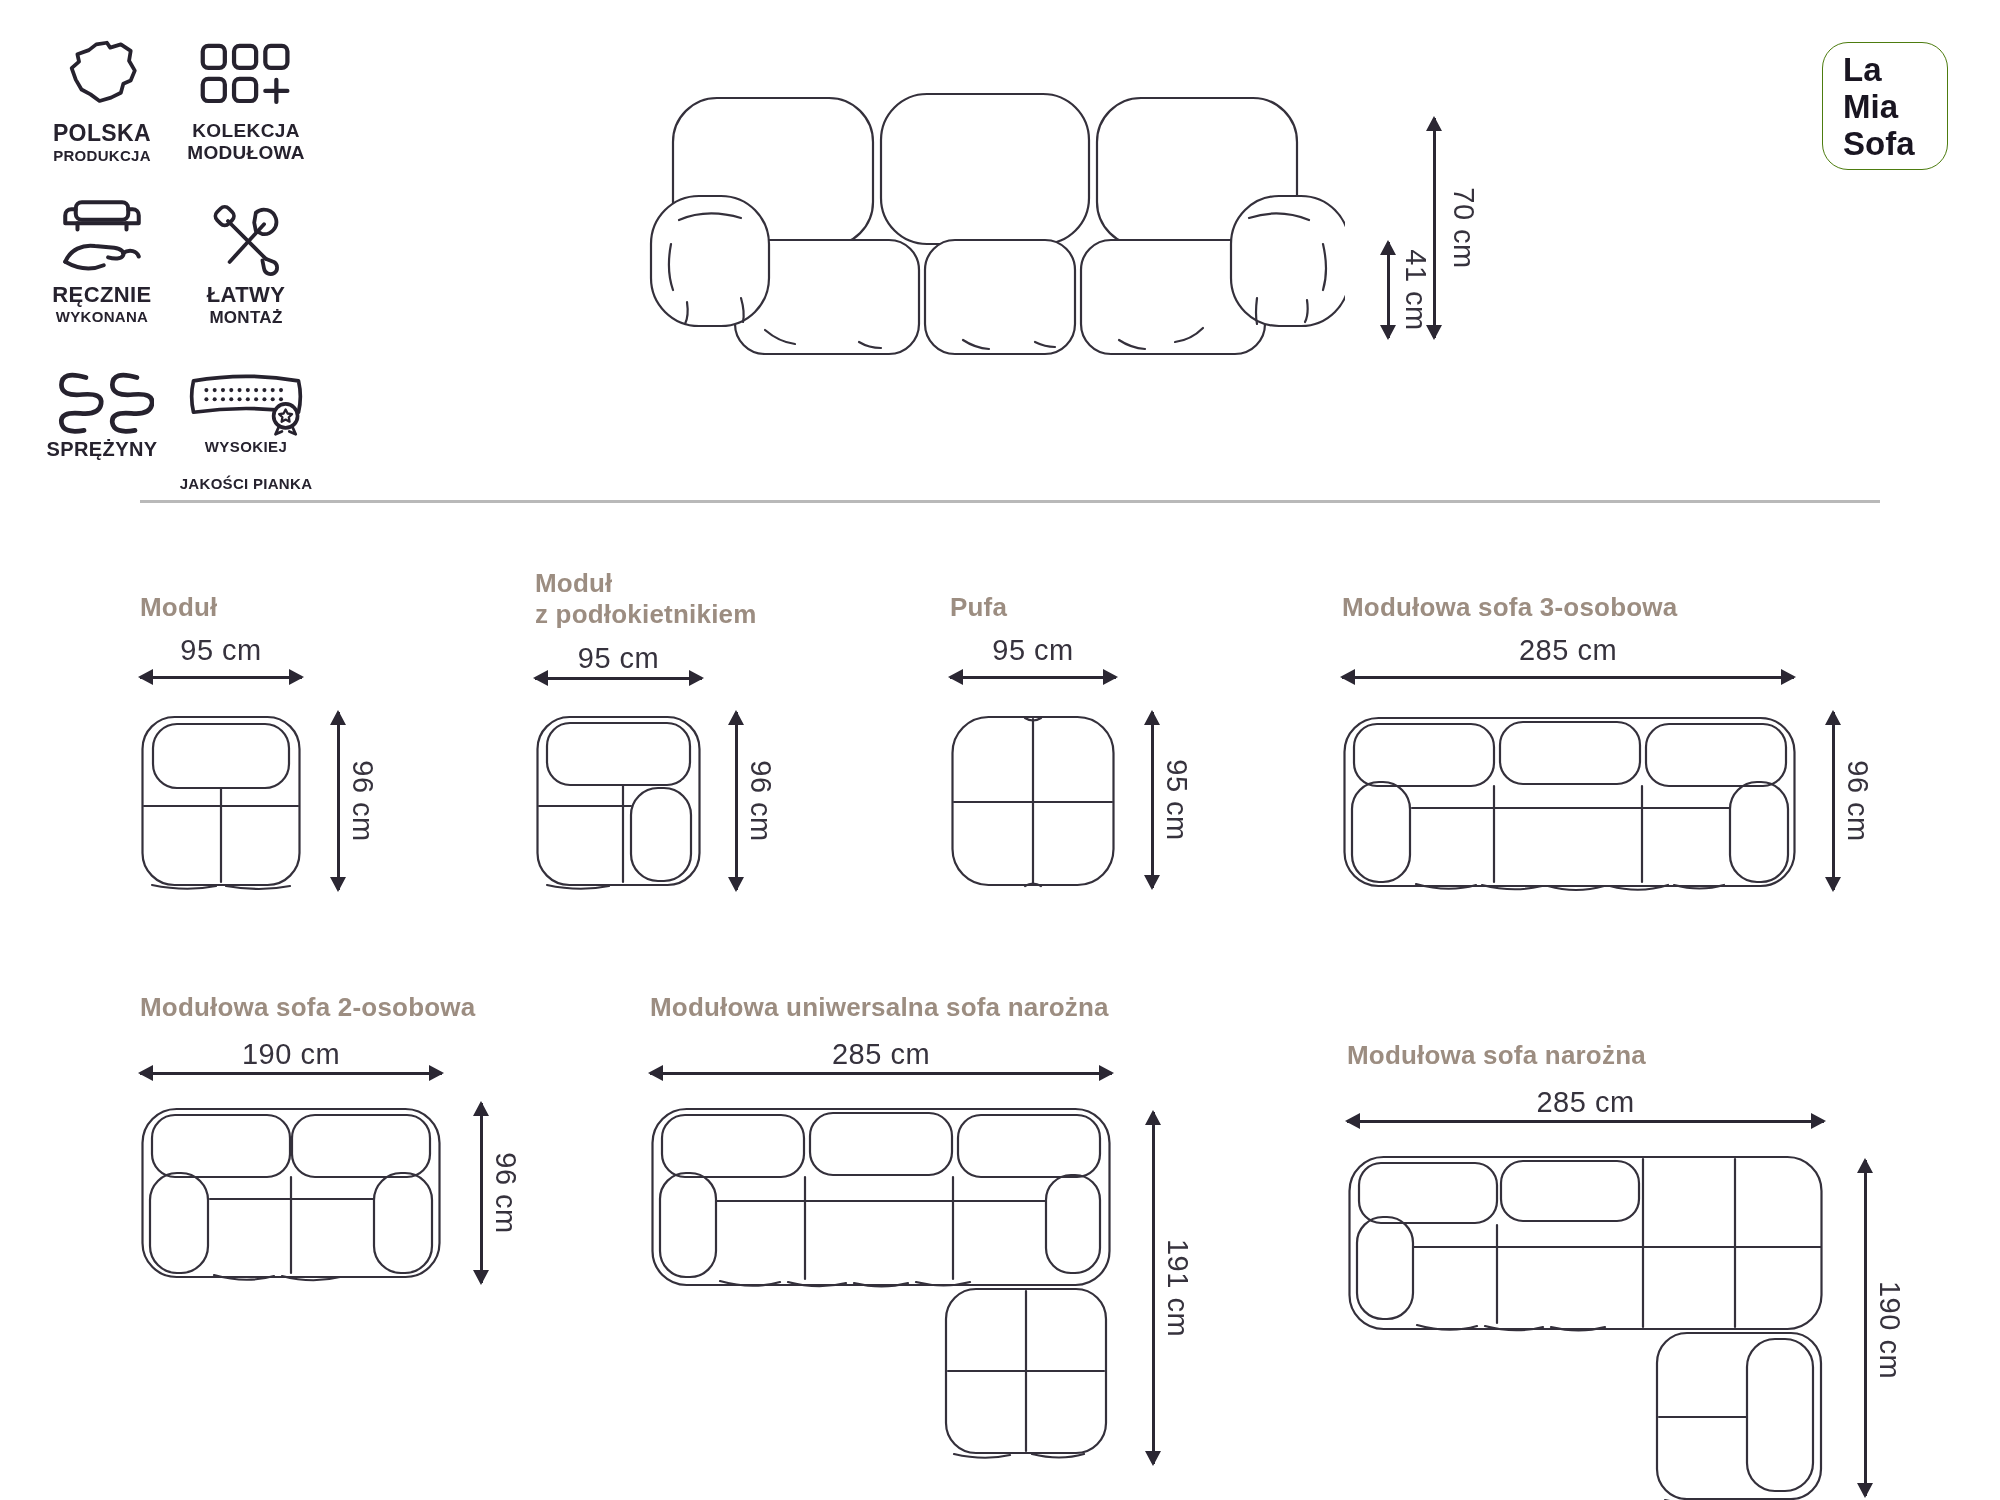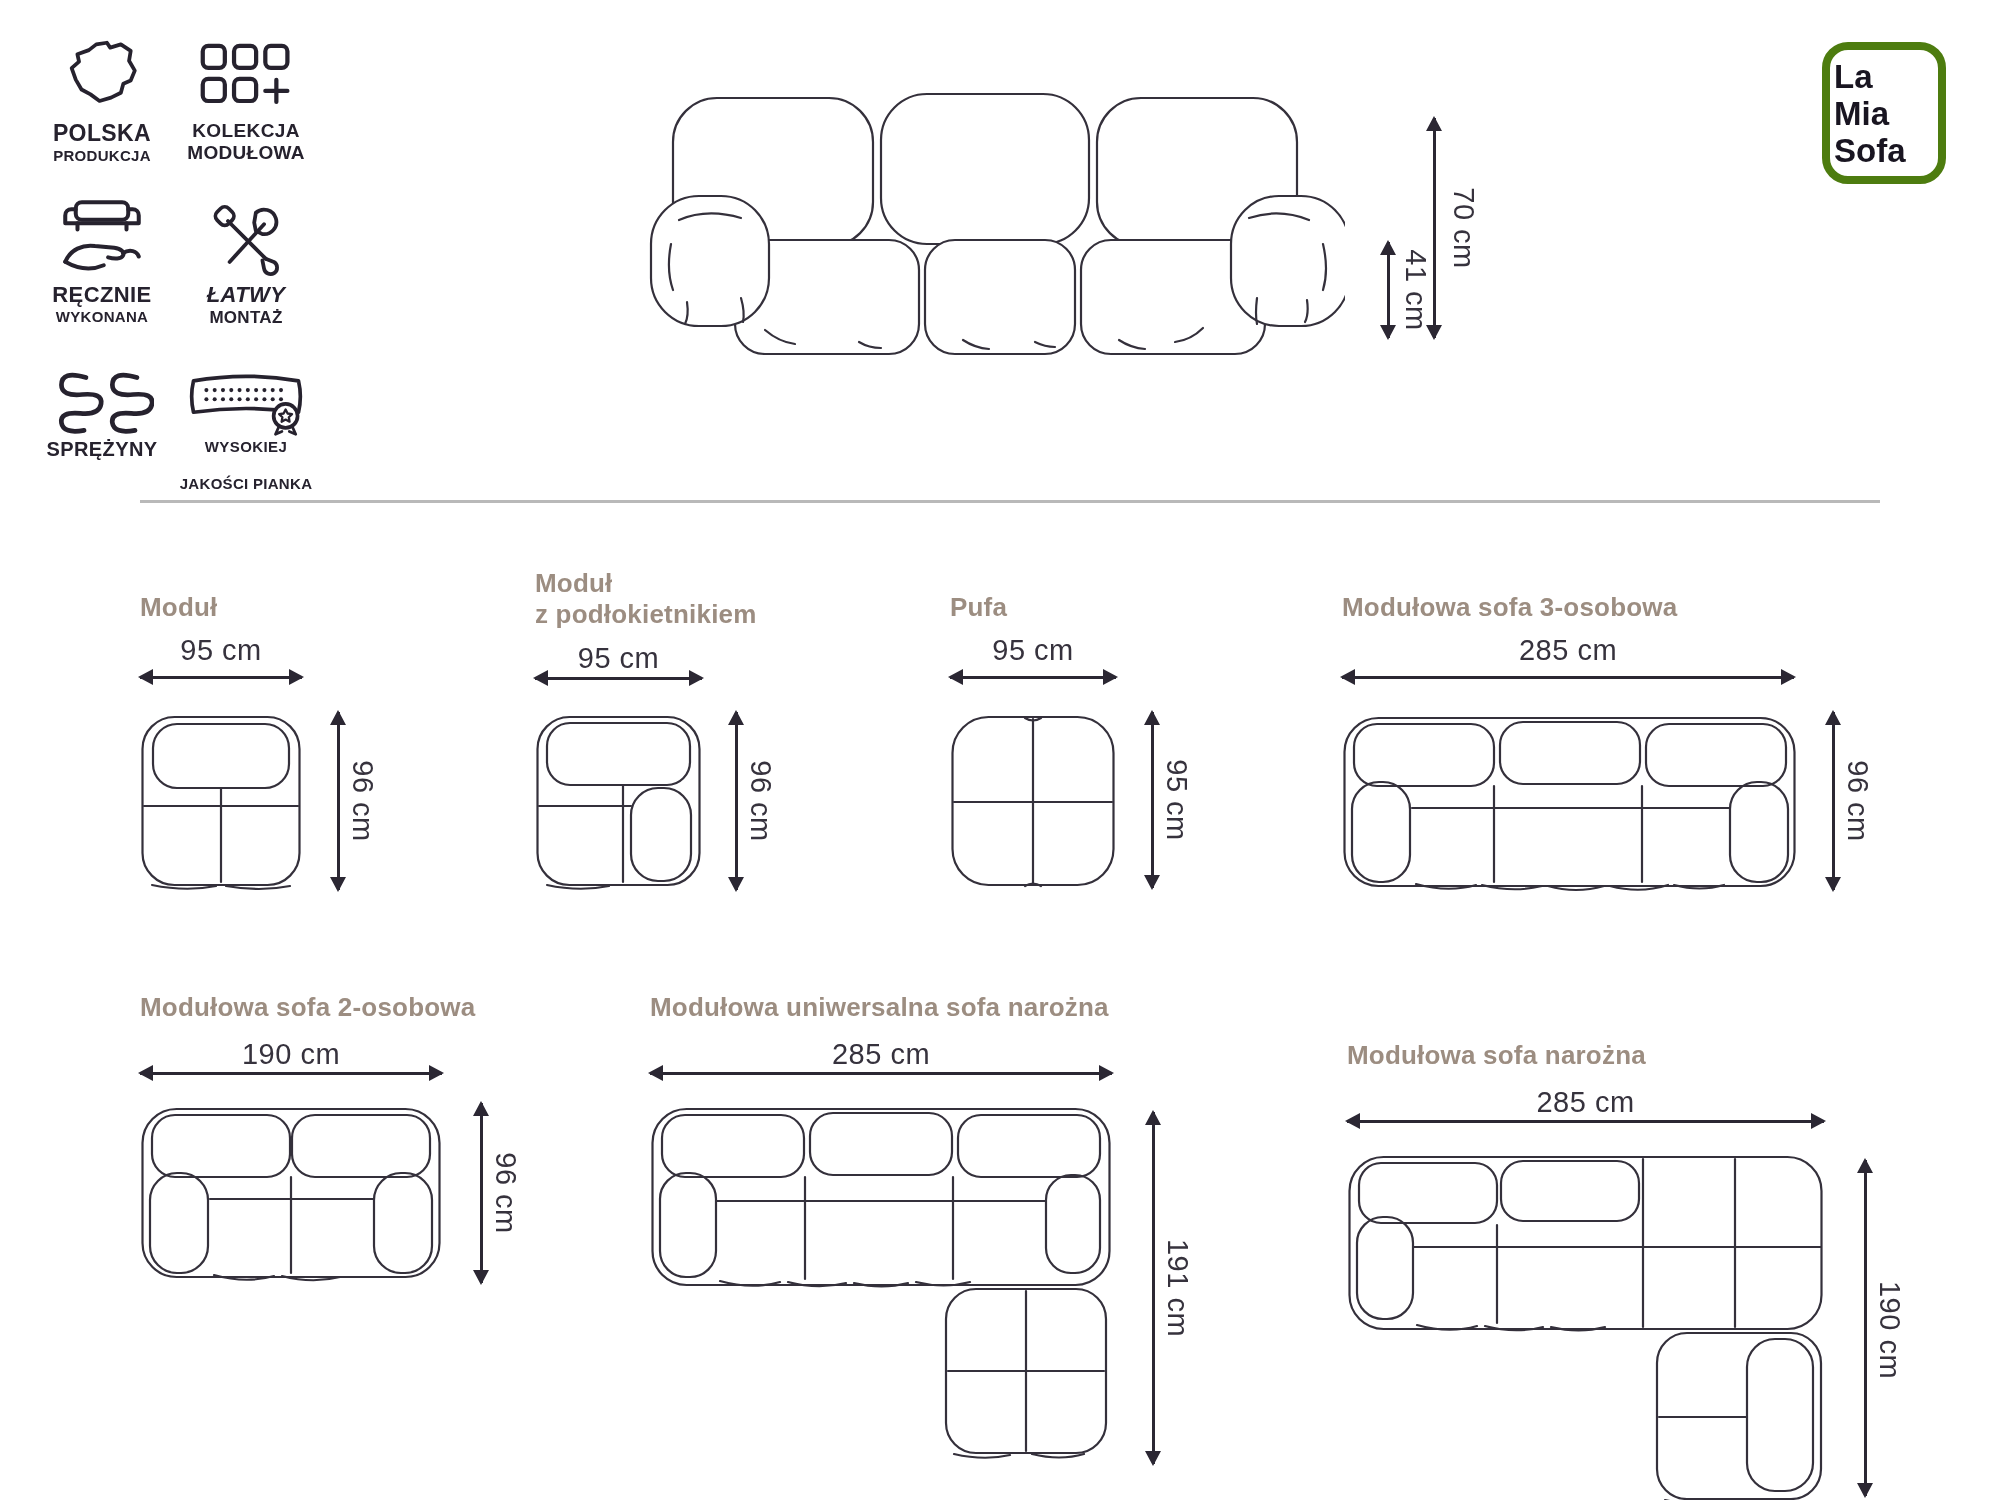--- a/index.html
+++ b/index.html
@@ -8,21 +8,21 @@
   .abs{position:absolute;}
 
   
   .badge{position:absolute;width:176px;text-align:center;}
   .bicon{display:flex;align-items:center;justify-content:center;}
   .bline1{font-weight:700;letter-spacing:.4px;}
   .bline2{font-weight:700;letter-spacing:.3px;}
 
   
   .logo{position:absolute;left:1822px;top:42px;width:104px;height:118px;
-        border:8px solid #4d7c0f;border-radius:26px;padding:8px 0 0 4px;}
+        border:1px solid #4d7c0f;border-radius:26px;padding:8px 0 0 20px;}
   .logo div{font-size:33px;line-height:37px;font-weight:800;color:#191521;letter-spacing:0;}
 
   
   .divider{position:absolute;left:140px;top:500px;width:1740px;height:3px;background:#b9b9b9;}
 
   
   .product-title{position:absolute;left:700px;top:390px;width:600px;text-align:center;
                  font-size:41px;font-weight:700;letter-spacing:3px;color:#272230;}
 
   
@@ -99,21 +99,21 @@
   <div class="badge" style="left:158px;top:196px;">
     <div class="bicon" style="height:86px;">
       <svg class="icon" width="82" height="82" viewBox="0 0 100 100">
         <path d="M30,78 L72,32"></path>
         <path d="M62,18 a15,15 0 1 1 8,26 l-8,-4 -2,-10 z"></path>
         <rect x="14" y="12" width="20" height="20" rx="7" transform="rotate(45 24 22)"></rect>
         <path d="M28,28 L74,74"></path>
         <path d="M74,74 l10,4 a8,8 0 1 1 -12,8 l-2,-10"></path>
       </svg>
     </div>
-    <div class="bline1" style="font-size:22px;font-style:italic;">ŁATWY</div>
+    <div class="bline1" style="font-size:22px;">ŁATWY</div>
     <div class="bline2" style="font-size:17px;">MONTAŻ</div>
   </div>
 
   <div class="badge" style="left:14px;top:368px;">
     <div class="bicon" style="height:70px;">
       <svg class="icon" width="104" height="66" viewBox="0 0 110 70" style="stroke-width:5;">
         <path d="M38,8 q-26,-8 -26,8 q0,12 22,10 q22,-2 20,10 q-2,12 -22,10 q-22,-2 -20,10 q2,12 24,8"></path>
         <path d="M92,8 q-26,-8 -26,8 q0,12 22,10 q22,-2 20,10 q-2,12 -22,10 q-22,-2 -20,10 q2,12 24,8"></path>
       </svg>
     </div>

